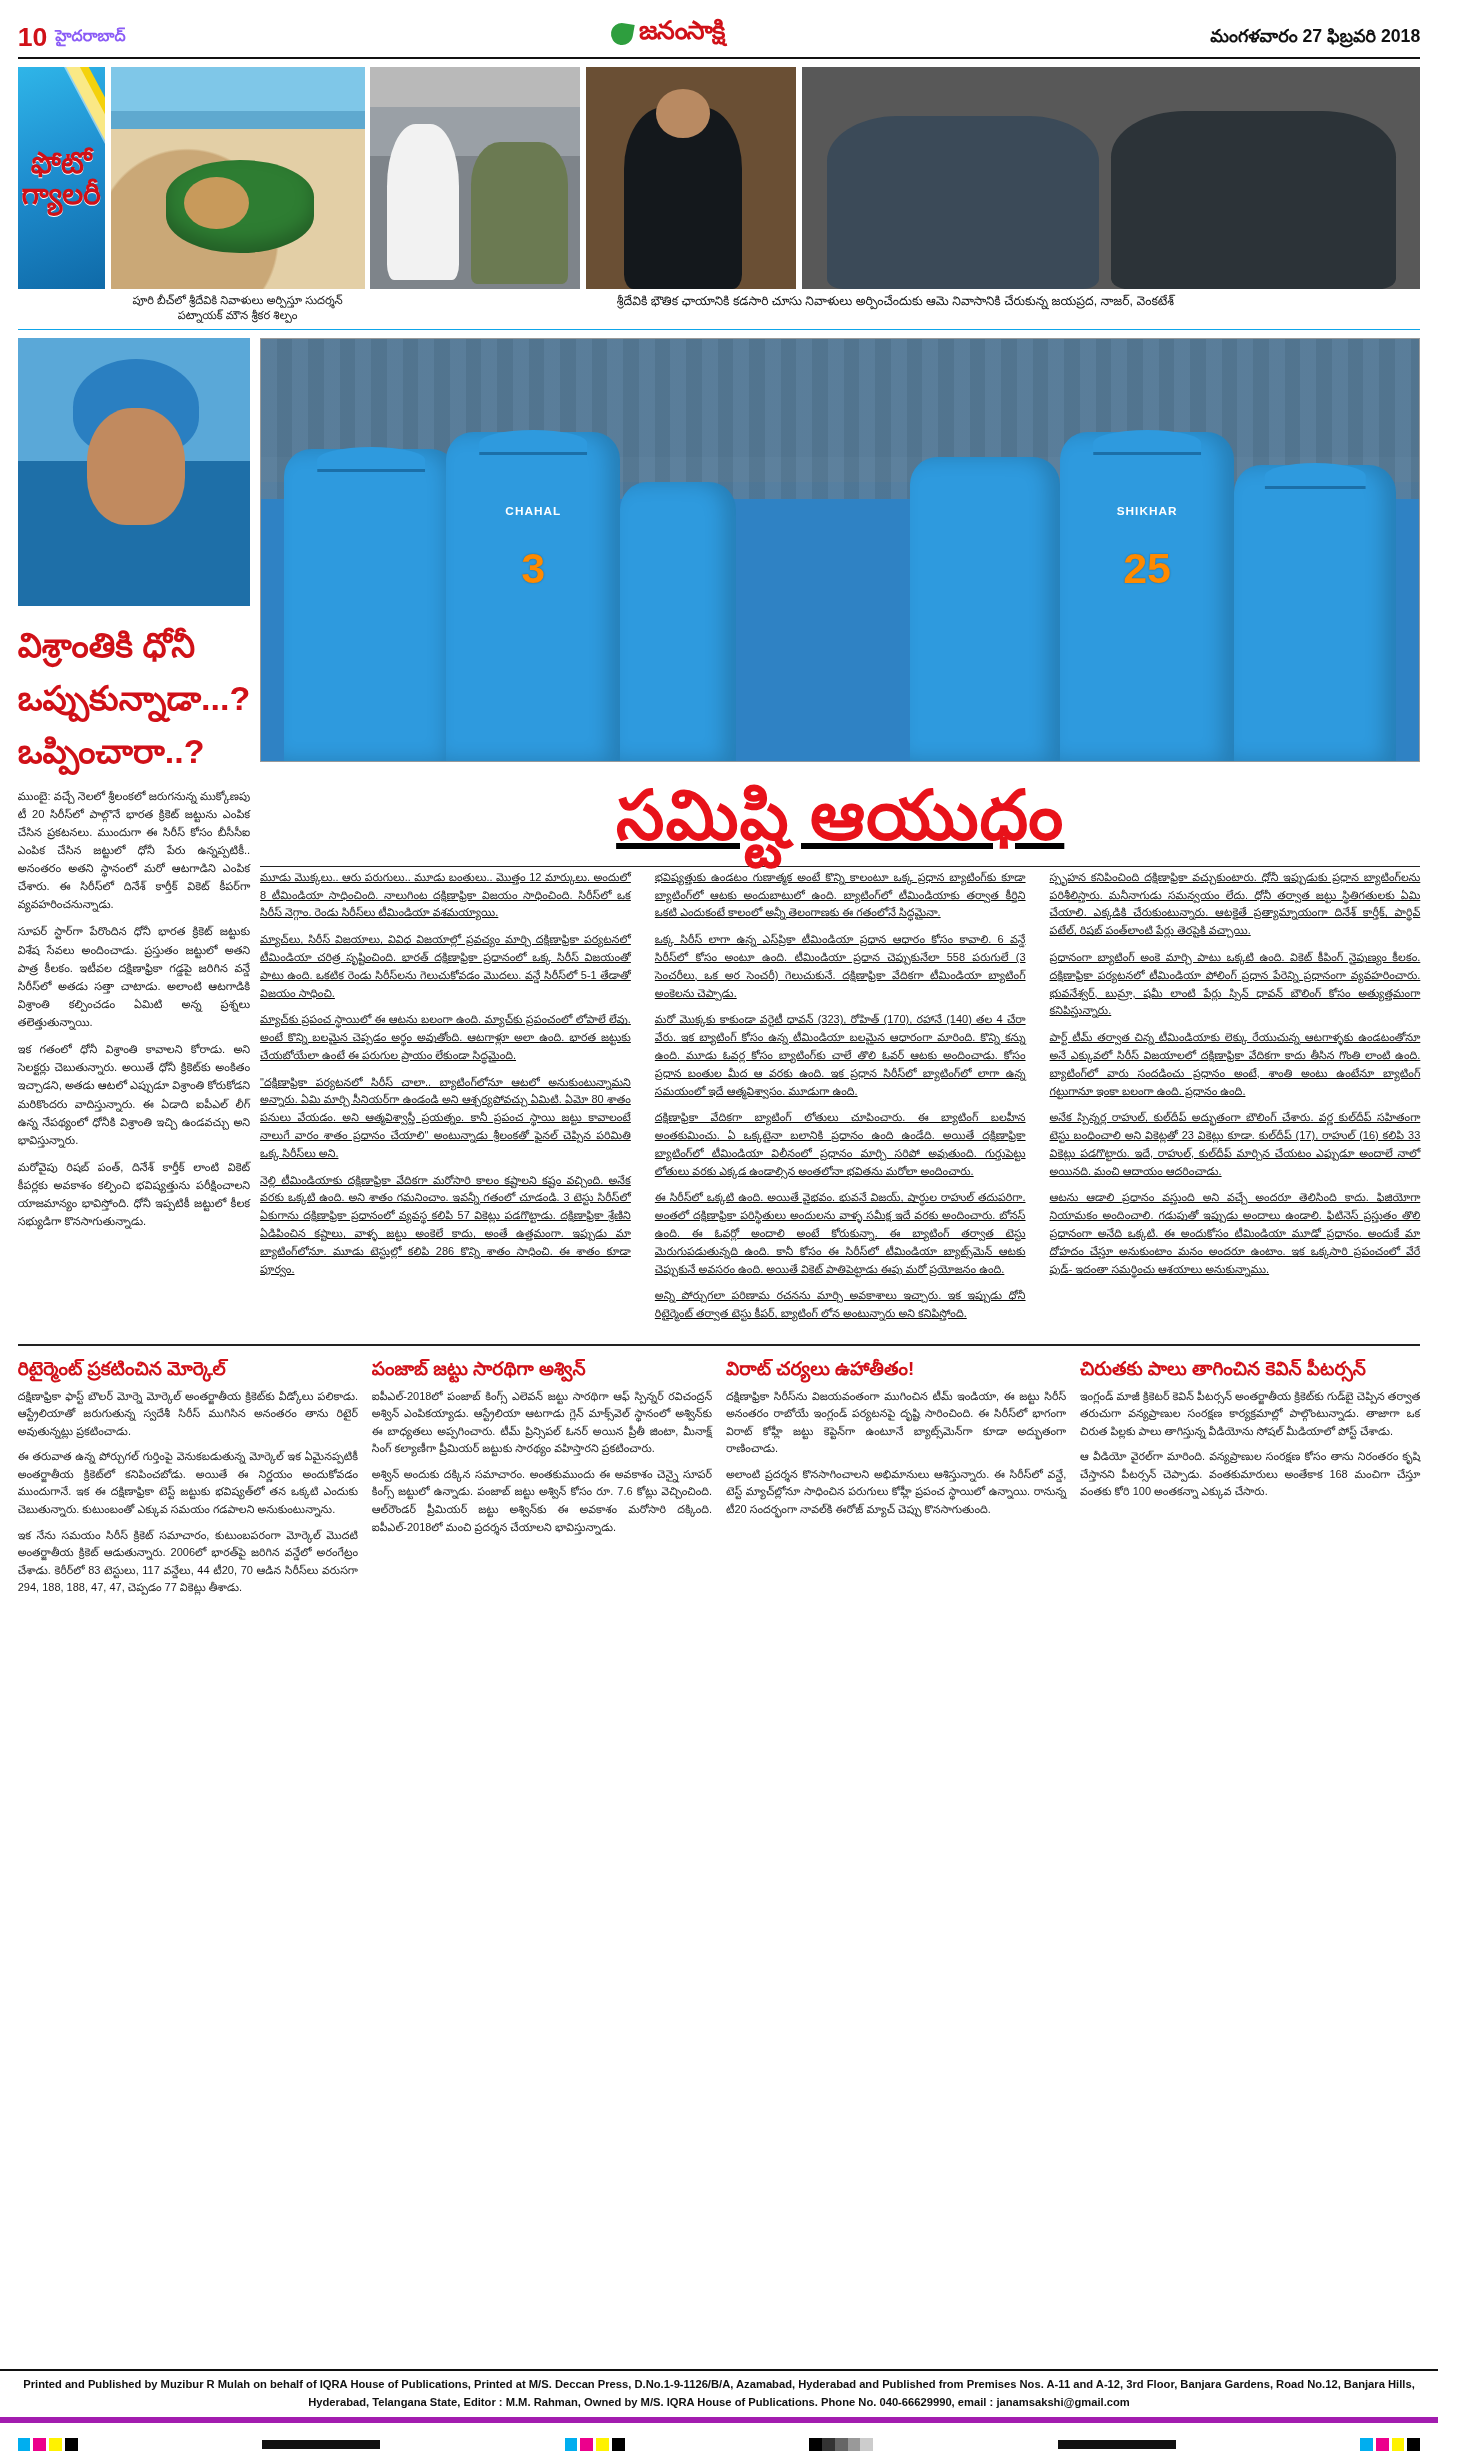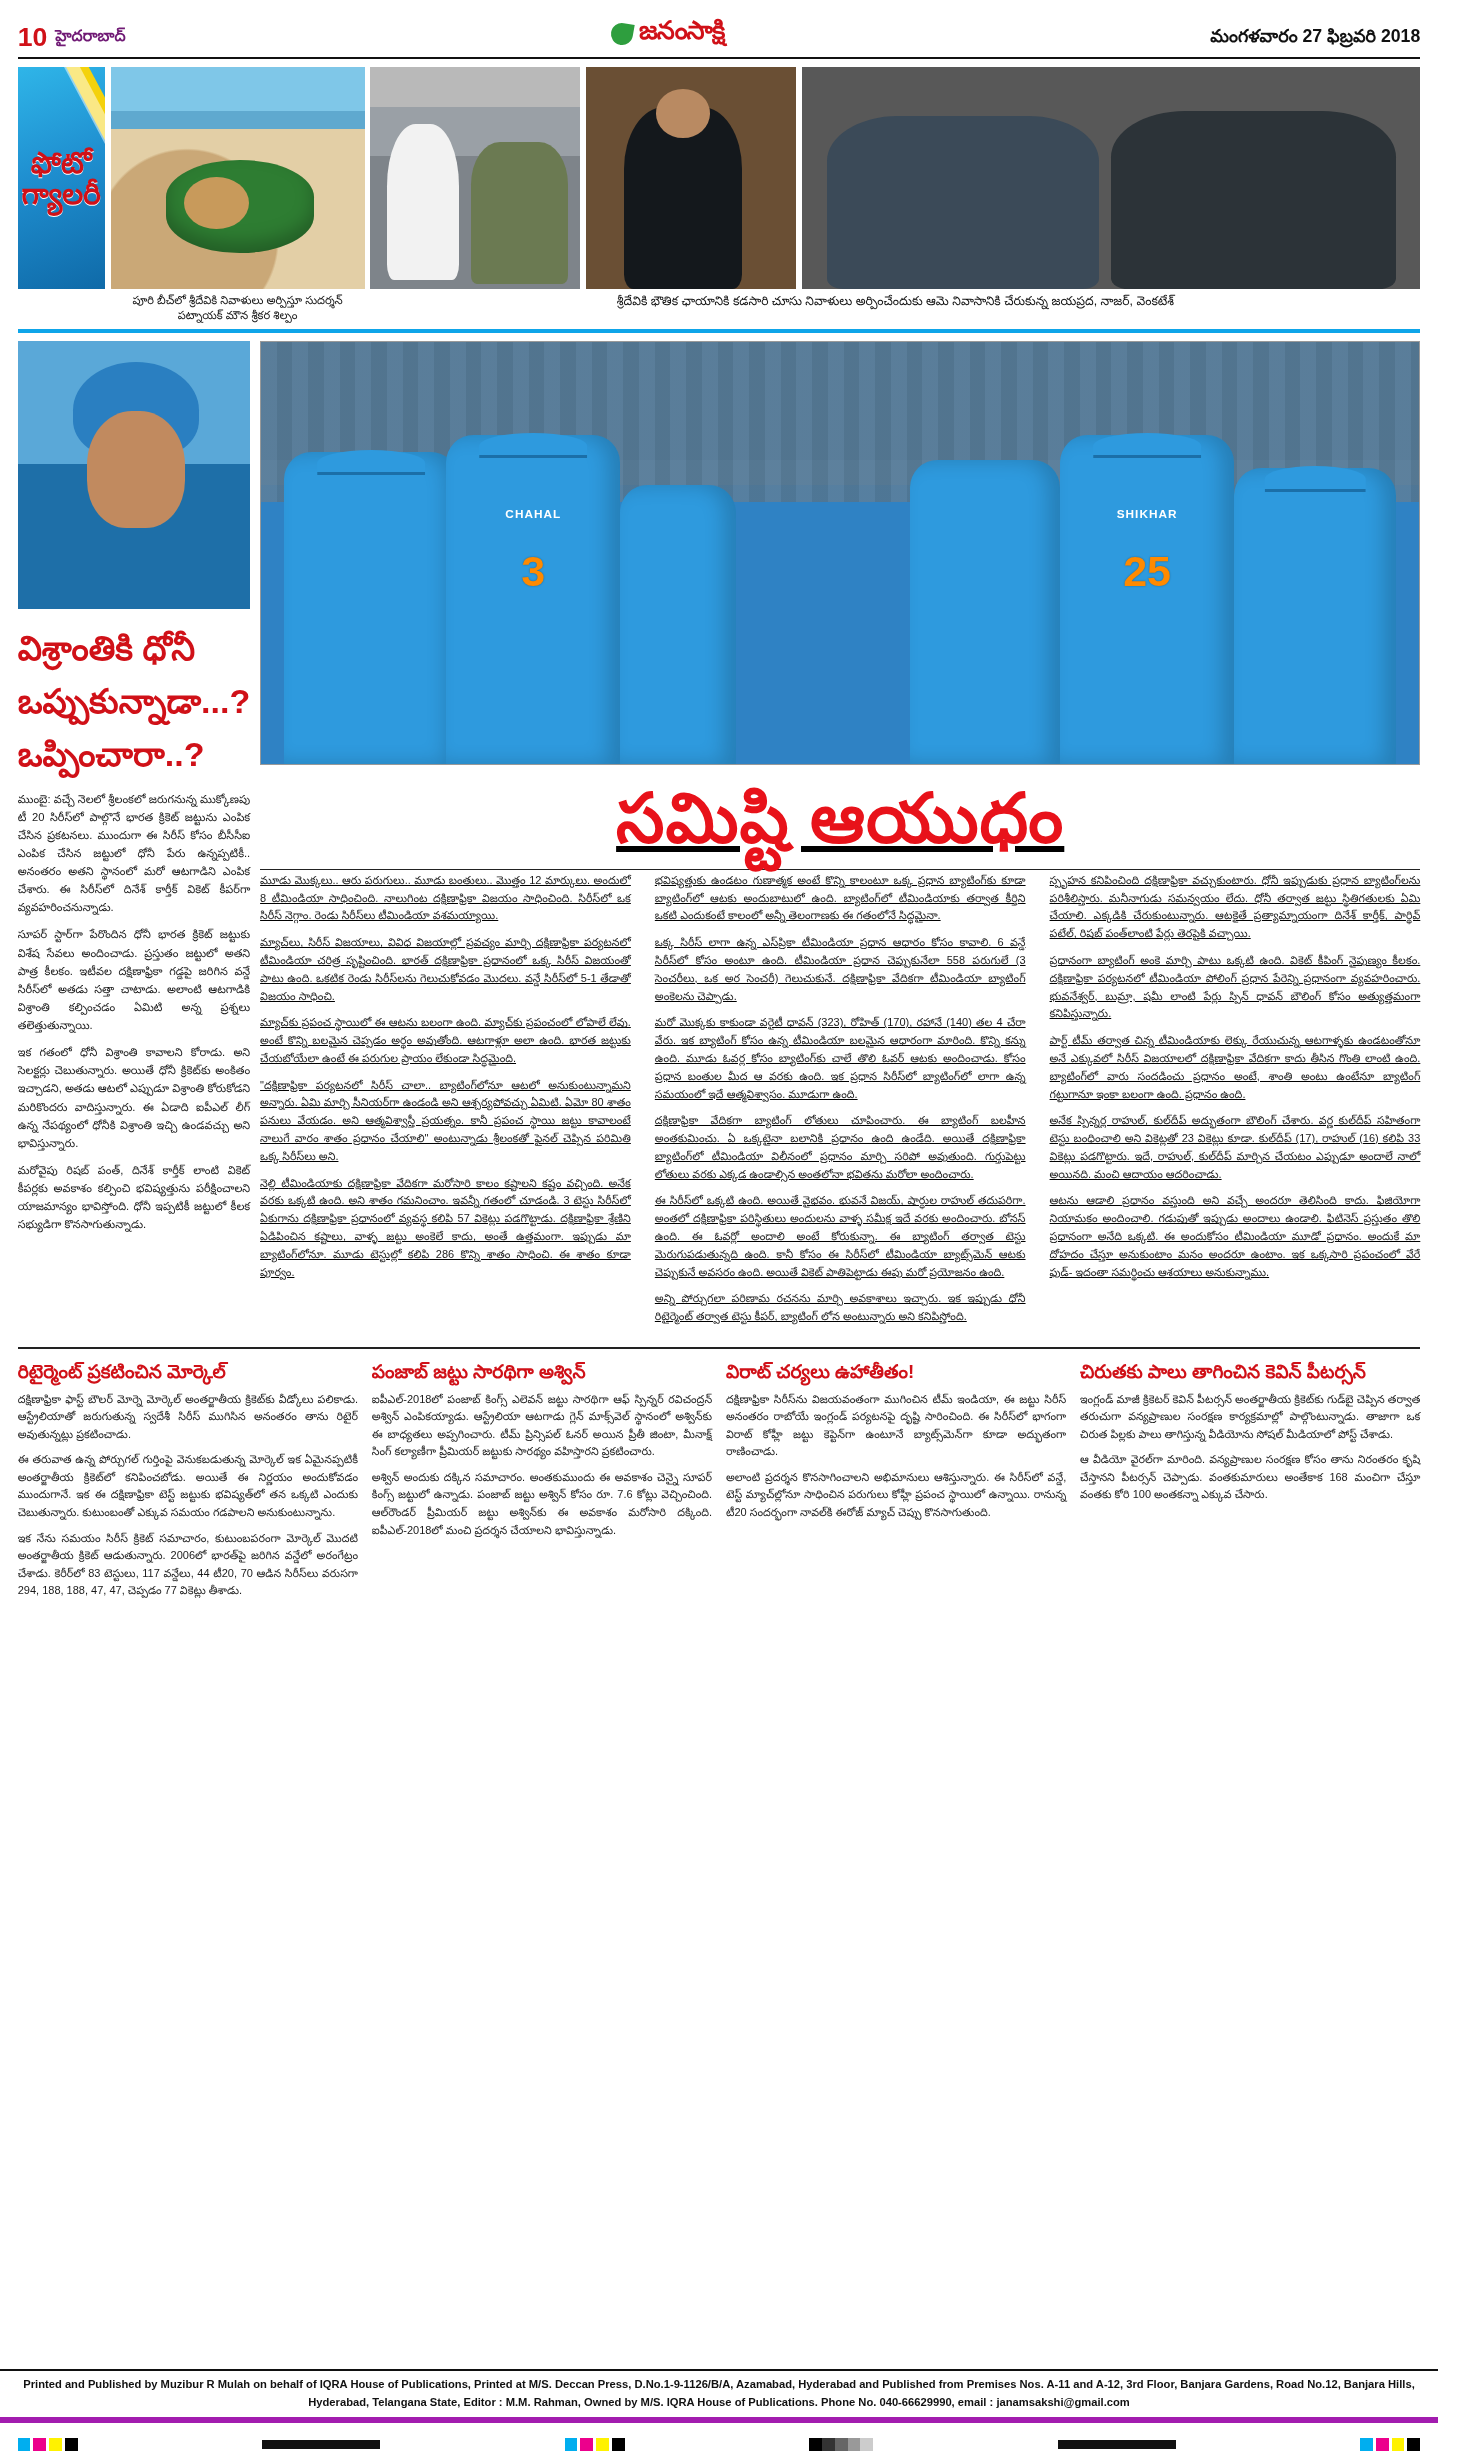--- a/index.html
+++ b/index.html
@@ -19,21 +19,21 @@
 
   
   .masthead {
     display:flex; align-items:flex-end; justify-content:space-between;
     border-bottom: 2px solid #111;
     padding-bottom: 5.9px;
     height: 45px;
   }
   .mast-left { display:flex; align-items:flex-end; gap:7.9px; }
   .page-num { font-size: 26.6px; font-weight: bold; color:#d01118; line-height:1; }
-  .city-name { font-size: 15.8px; color:#701a75; font-weight:bold; padding-bottom:2px; }
+  .city-name { font-size: 15.8px; color:#8b5cf6; font-weight:bold; padding-bottom:2px; }
   .mast-center { display:flex; align-items:center; gap:5.9px; }
   .logo-leaf {
     width:21.7px;height:21.7px;border-radius:50% 0 50% 50%;
     background:#2e9e3e; display:inline-block; transform:rotate(10deg);
   }
   .logo-text { font-size:25.6px; font-weight:bold; color:#d01118; letter-spacing:-1px; }
   .mast-right { font-size:17.7px; font-weight:bold; color:#111; }
 
   
   .gallery-strip {
@@ -111,21 +111,21 @@
     content:""; position:absolute; left:4%; top:22%; width:44%; height:78%;
     background:#3b4a58; border-radius:26% 26% 6% 6%;
   }
   .two-men:after{
     content:""; position:absolute; right:4%; top:20%; width:46%; height:80%;
     background:#2c3338; border-radius:26% 26% 6% 6%;
   }
 
   .caption-row {
     display:flex; gap:5.9px; margin-top:3.9px;
-    border-bottom:4px solid #0ea5e9; padding-bottom:5.9px;
+    border-bottom:1px solid #0ea5e9; padding-bottom:5.9px;
   }
   .cap-spacer { flex: 0 0 87px; }
   .cap-1 { flex:0 0 254px; text-align:center; font-size:11.3px; color:#111; line-height:1.35; }
   .cap-2 { flex:1 1 auto; text-align:center; font-size:12.3px; color:#111; line-height:1.35; }
 
   
   .main {
     margin-top: 7.9px;
     display:flex; gap: 9.9px;
   }

